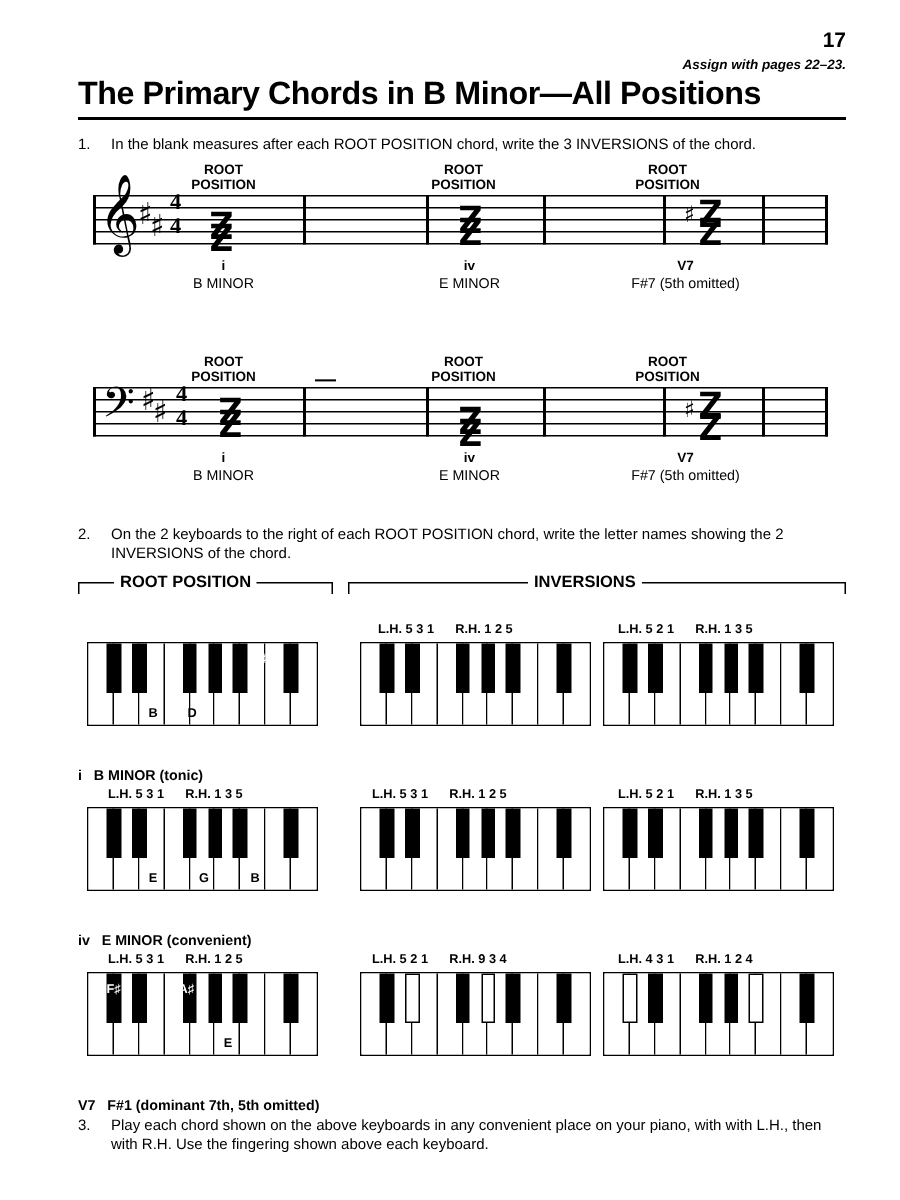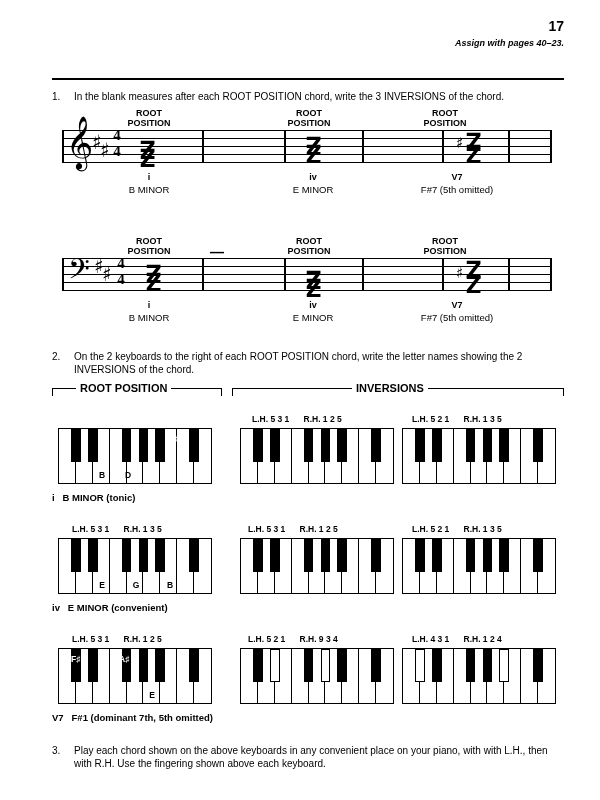--- a/index.html
+++ b/index.html
@@ -222,30 +222,32 @@
     position: absolute;
     font-size: 8.5px;
     font-weight: bold;
     white-space: pre;
   }
   .rowlabel {
     position: absolute;
     font-size: 9.5px;
     font-weight: bold;
     white-space: nowrap;
+    margin-top: 20px;
   }
   .rowlabel .rn { font-weight: bold; }
 </style>
 </head>
 <body>
 
 <div class="page">
 
   <div class="page-number">17</div>
-  <div class="assign-note">Assign with pages 40–23.</div>
+  <div class="assign-note">Assign with pages 22–23.</div>
+  <div class="title">The Primary Chords in B Minor—All Positions</div>
   <div class="title-rule"></div>
 
   <div class="instruction" style="left:52px; top:90px; width:512px;">
     <span class="num">1.</span>
     <span class="txt">In the blank measures after each ROOT POSITION chord, write the 3 INVERSIONS of the chord.</span>
   </div>
 
   <div class="staff-block" style="top:130px; height:90px;">
 
     <div class="rp-label" style="left:52px; top:-22px;">ROOT<br>POSITION</div>

